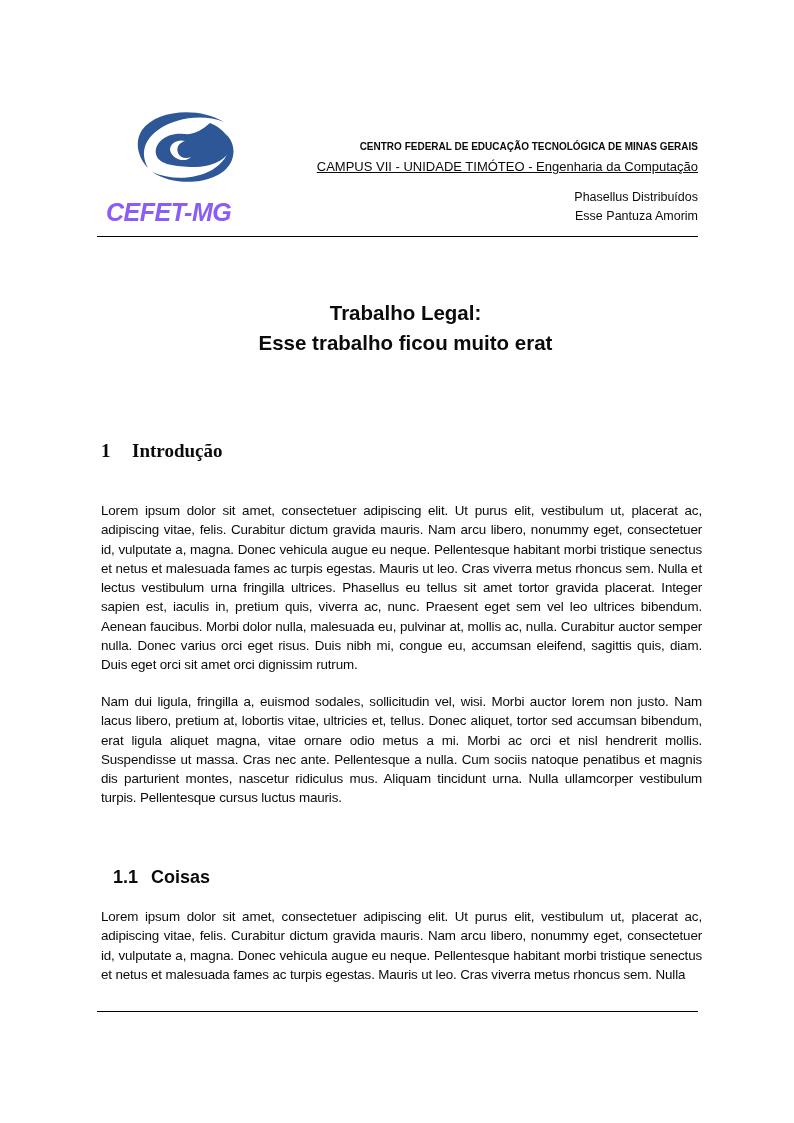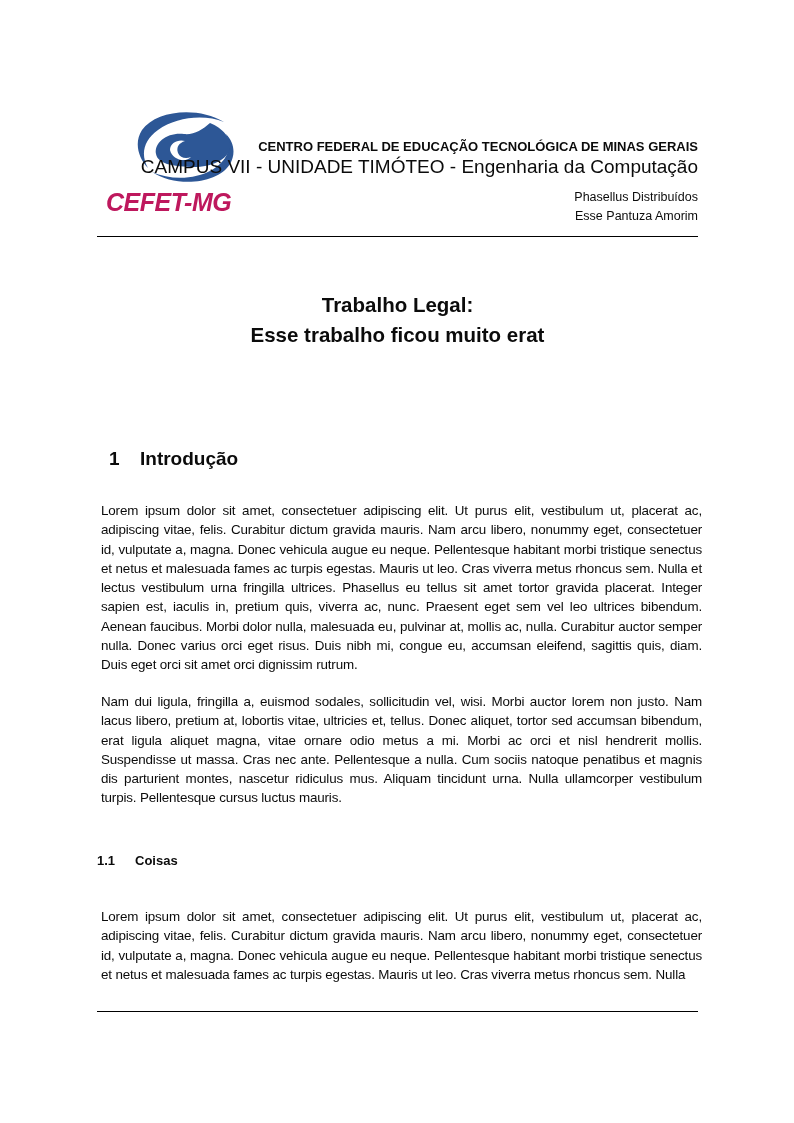--- a/index.html
+++ b/index.html
@@ -14,77 +14,78 @@
   }
   
   .logo {
     position: absolute;
     left: 106px;
     top: 110px;
     width: 140px;
   }
   .logo-icon { display: block; margin-left: 26px; }
   .logo-wordmark {
-    margin-top: 2px;
+    margin-top: 12px;
     font-size: 25px;
     font-weight: bold;
     font-style: italic;
     letter-spacing: -0.5px;
-    color: #be185d;
+    color: #8b5cf6;
     white-space: nowrap;
   }
   .header-text {
     position: absolute;
     right: 96px;
     top: 137px;
     text-align: right;
     white-space: nowrap;
   }
-  .institution { font-size: 13px; font-weight: 700; line-height: 20px; }
-  .campus      { font-size: 19px; line-height: 20px; }
+  .institution { font-size: 10px; font-weight: 700; line-height: 20px; }
+  .campus      { font-size: 13px; line-height: 20px; text-decoration: underline; }
   .header-gap  { height: 11px; }
   .course, .author { font-size: 12.5px; line-height: 19px; }
   .rule {
     position: absolute;
     left: 97px;
     width: 601px;
     border-top: 1.5px solid #000;
   }
   .header-rule { top: 236px; }
   .footer-rule { top: 1011px; }
   
   .doc-title {
     position: absolute;
     left: 97px;
     top: 290px;
     width: 601px;
-    margin: 0;
+    margin: 8px;
     text-align: center;
     font-size: 20.5px;
     font-weight: 700;
     line-height: 30px;
   }
   .title-line { display: block; }
   
   .section {
     position: absolute;
     left: 97px;
     width: 601px;
-    margin: 12px;
+    margin: 4px;
     font-size: 19px;
     font-weight: 700;
     line-height: 26px;
+    font-family: Liberation Serif, serif;
   }
   .section .sec-num { display: inline-block; min-width: 31px; }
   .subsection {
     position: absolute;
     left: 97px;
     width: 601px;
-    margin: 0;
-    font-size: 13px;
+    margin: 16px;
+    font-size: 18px;
     font-weight: 700;
     line-height: 22px;
   }
   .subsection .sec-num { display: inline-block; min-width: 38px; }
   
   .para {
     position: absolute;
     left: 97px;
     width: 601px;
     margin: 4px;

